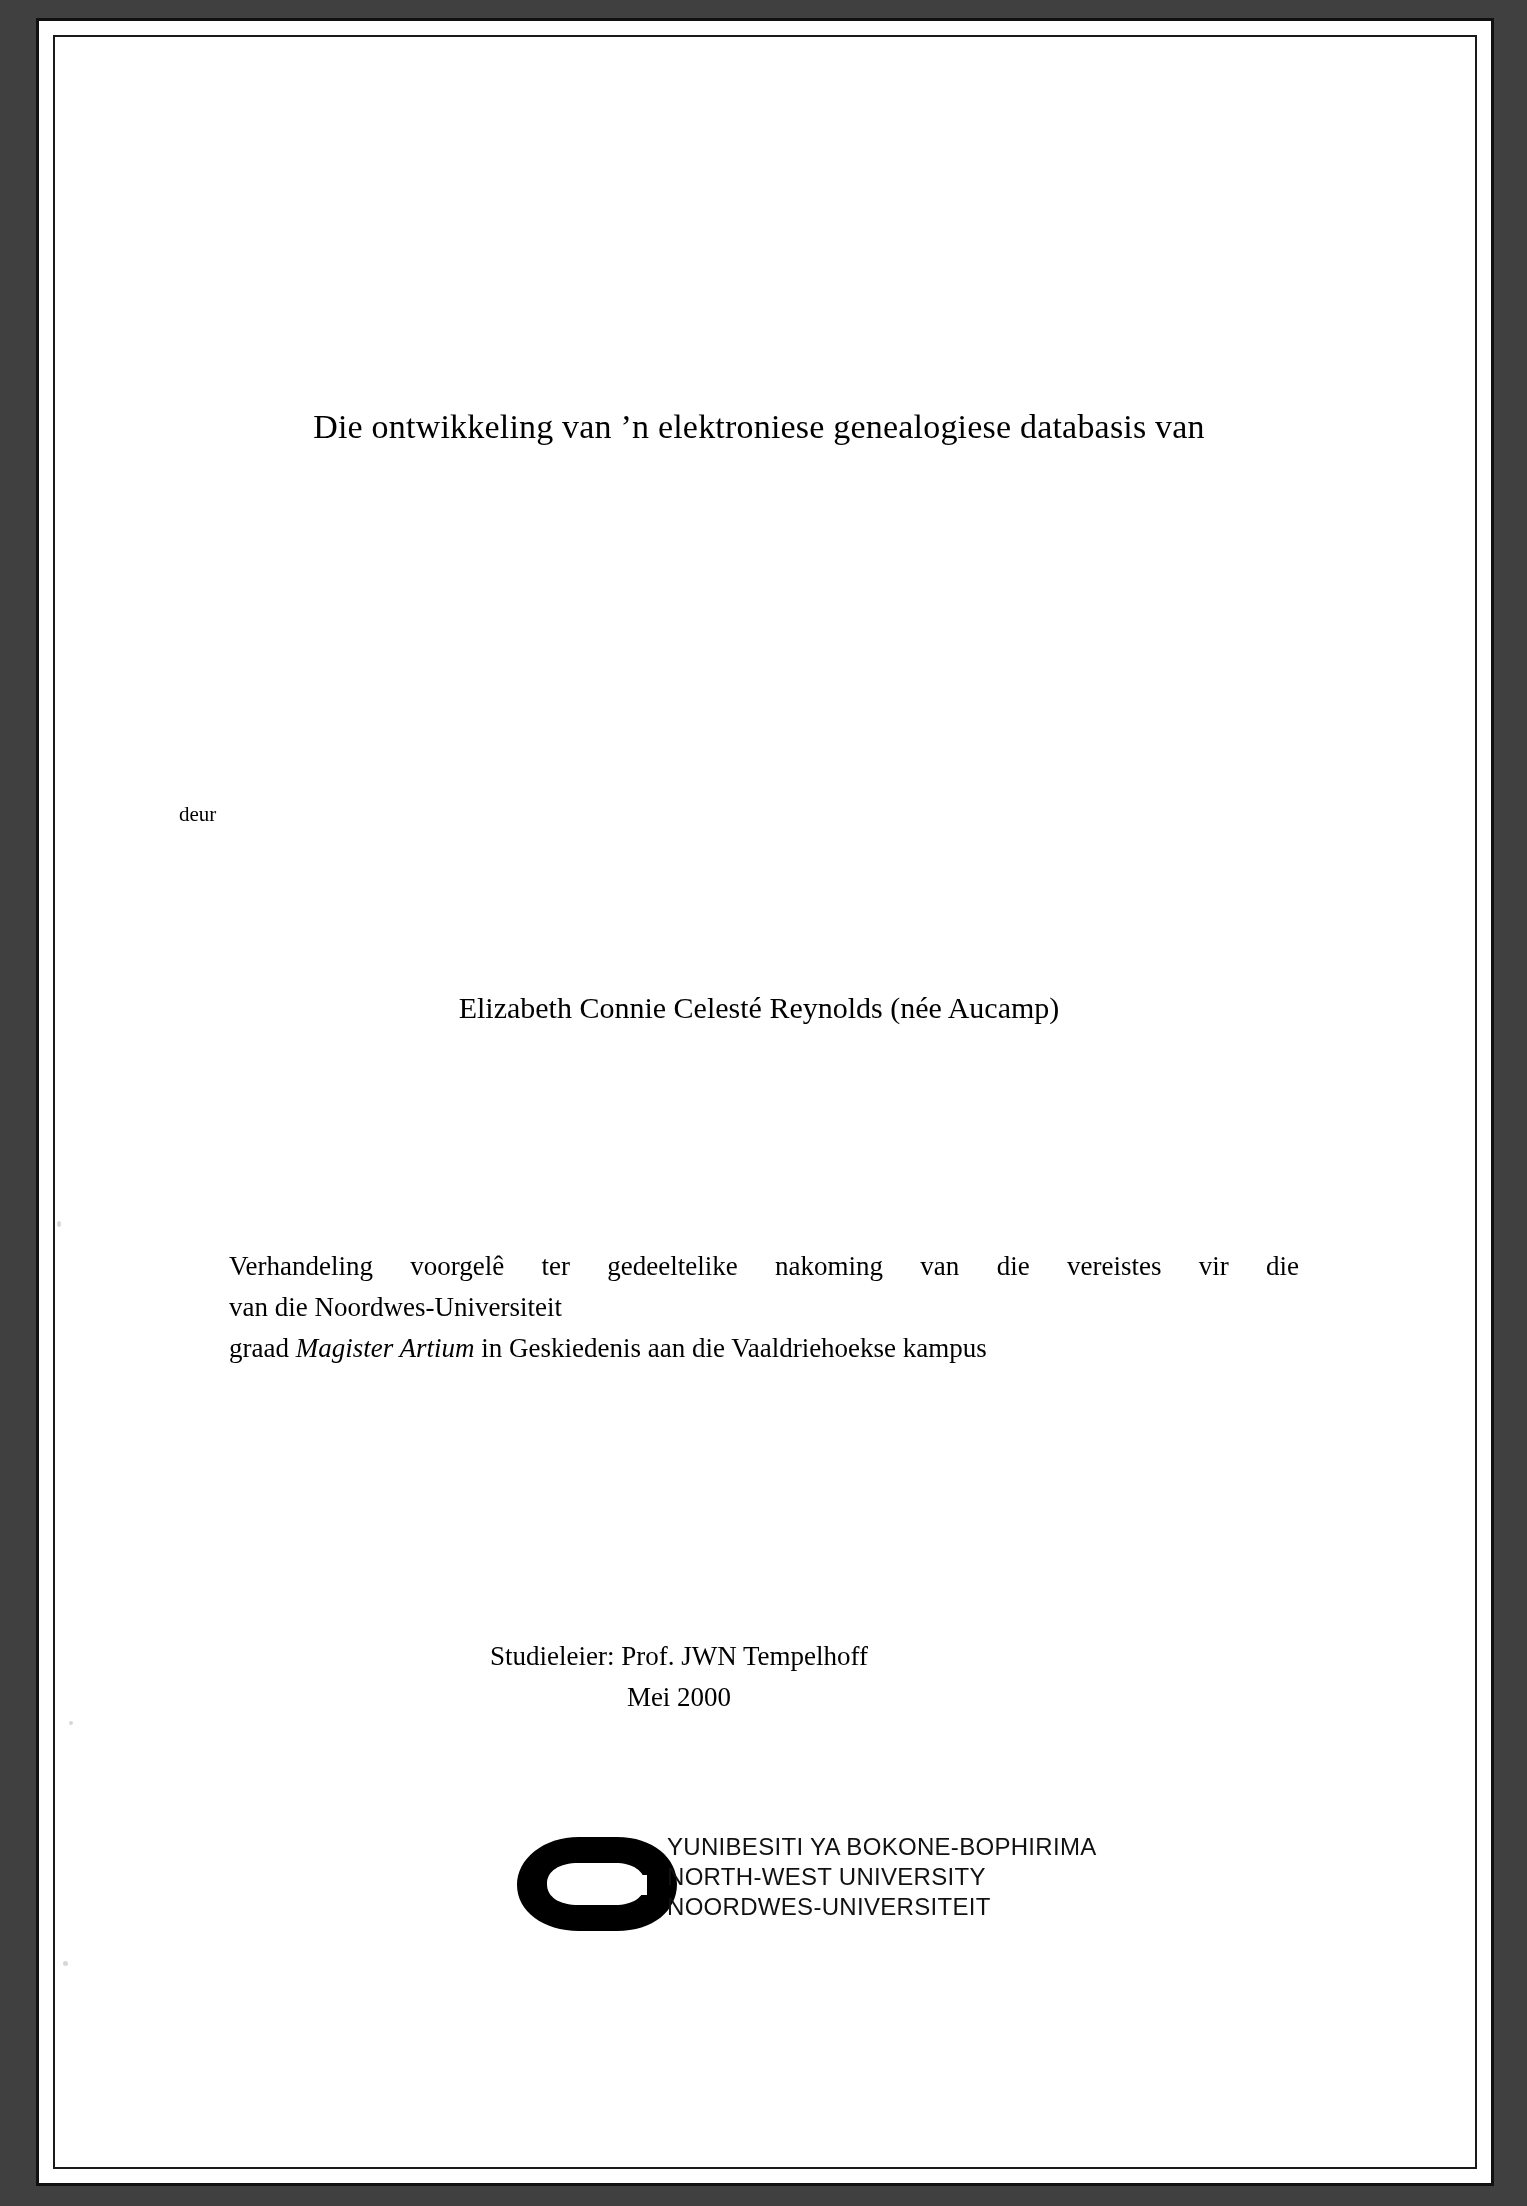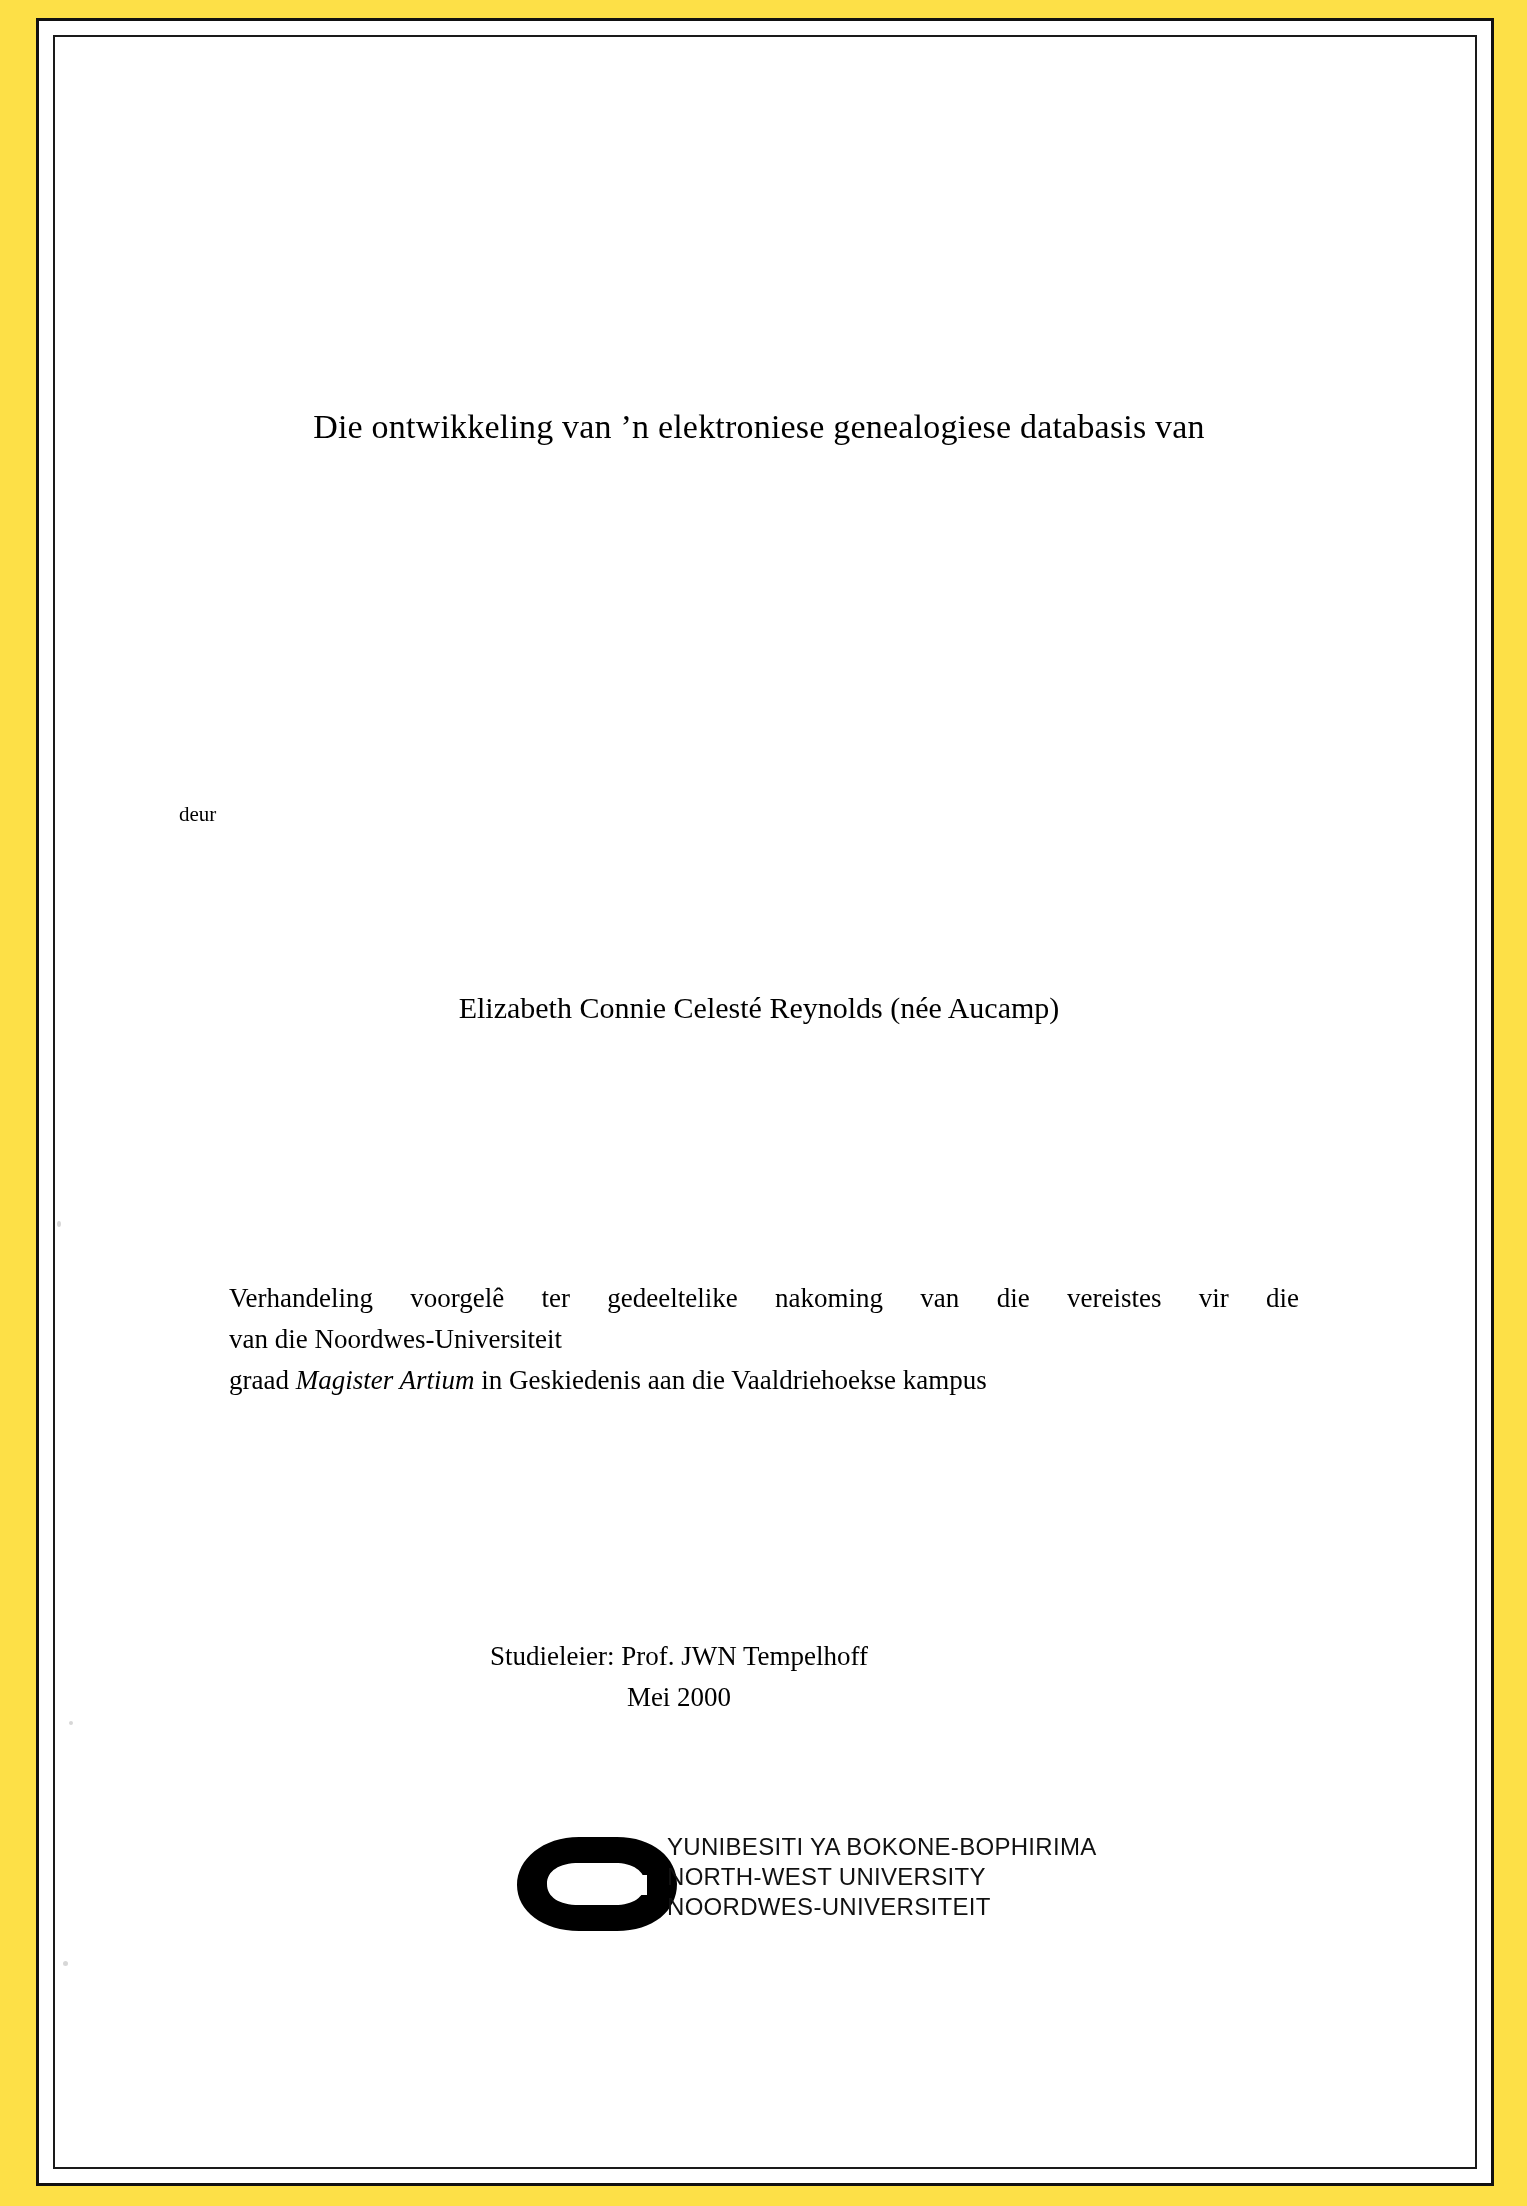--- a/index.html
+++ b/index.html
@@ -12,21 +12,21 @@
     height: 2206px;
     font-family: "Liberation Serif", serif;
     color: #000000;
     overflow: hidden;
   }
 
   .page {
     position: relative;
     width: 1527px;
     height: 2206px;
-    background: #fde047;
+    background: #404040;
   }
 
   
   .frame-outer {
     position: absolute;
     left: 36px;
     top: 18px;
     width: 1452px;
     height: 2162px;
     border: 3px solid #111111;
@@ -84,21 +84,20 @@
     position: absolute;
     top: 1165px;
     left: 50px;
     width: 1070px;
     font-size: 27px;
     line-height: 41px;
   }
   .statement .justified {
     text-align: justify;
     text-align-last: justify;
-    margin-top: 32px;
   }
   .statement .ital {
     font-style: italic;
   }
   .statement .plain {
     text-align: left;
   }
 
   .supervisor-block {
     position: absolute;

